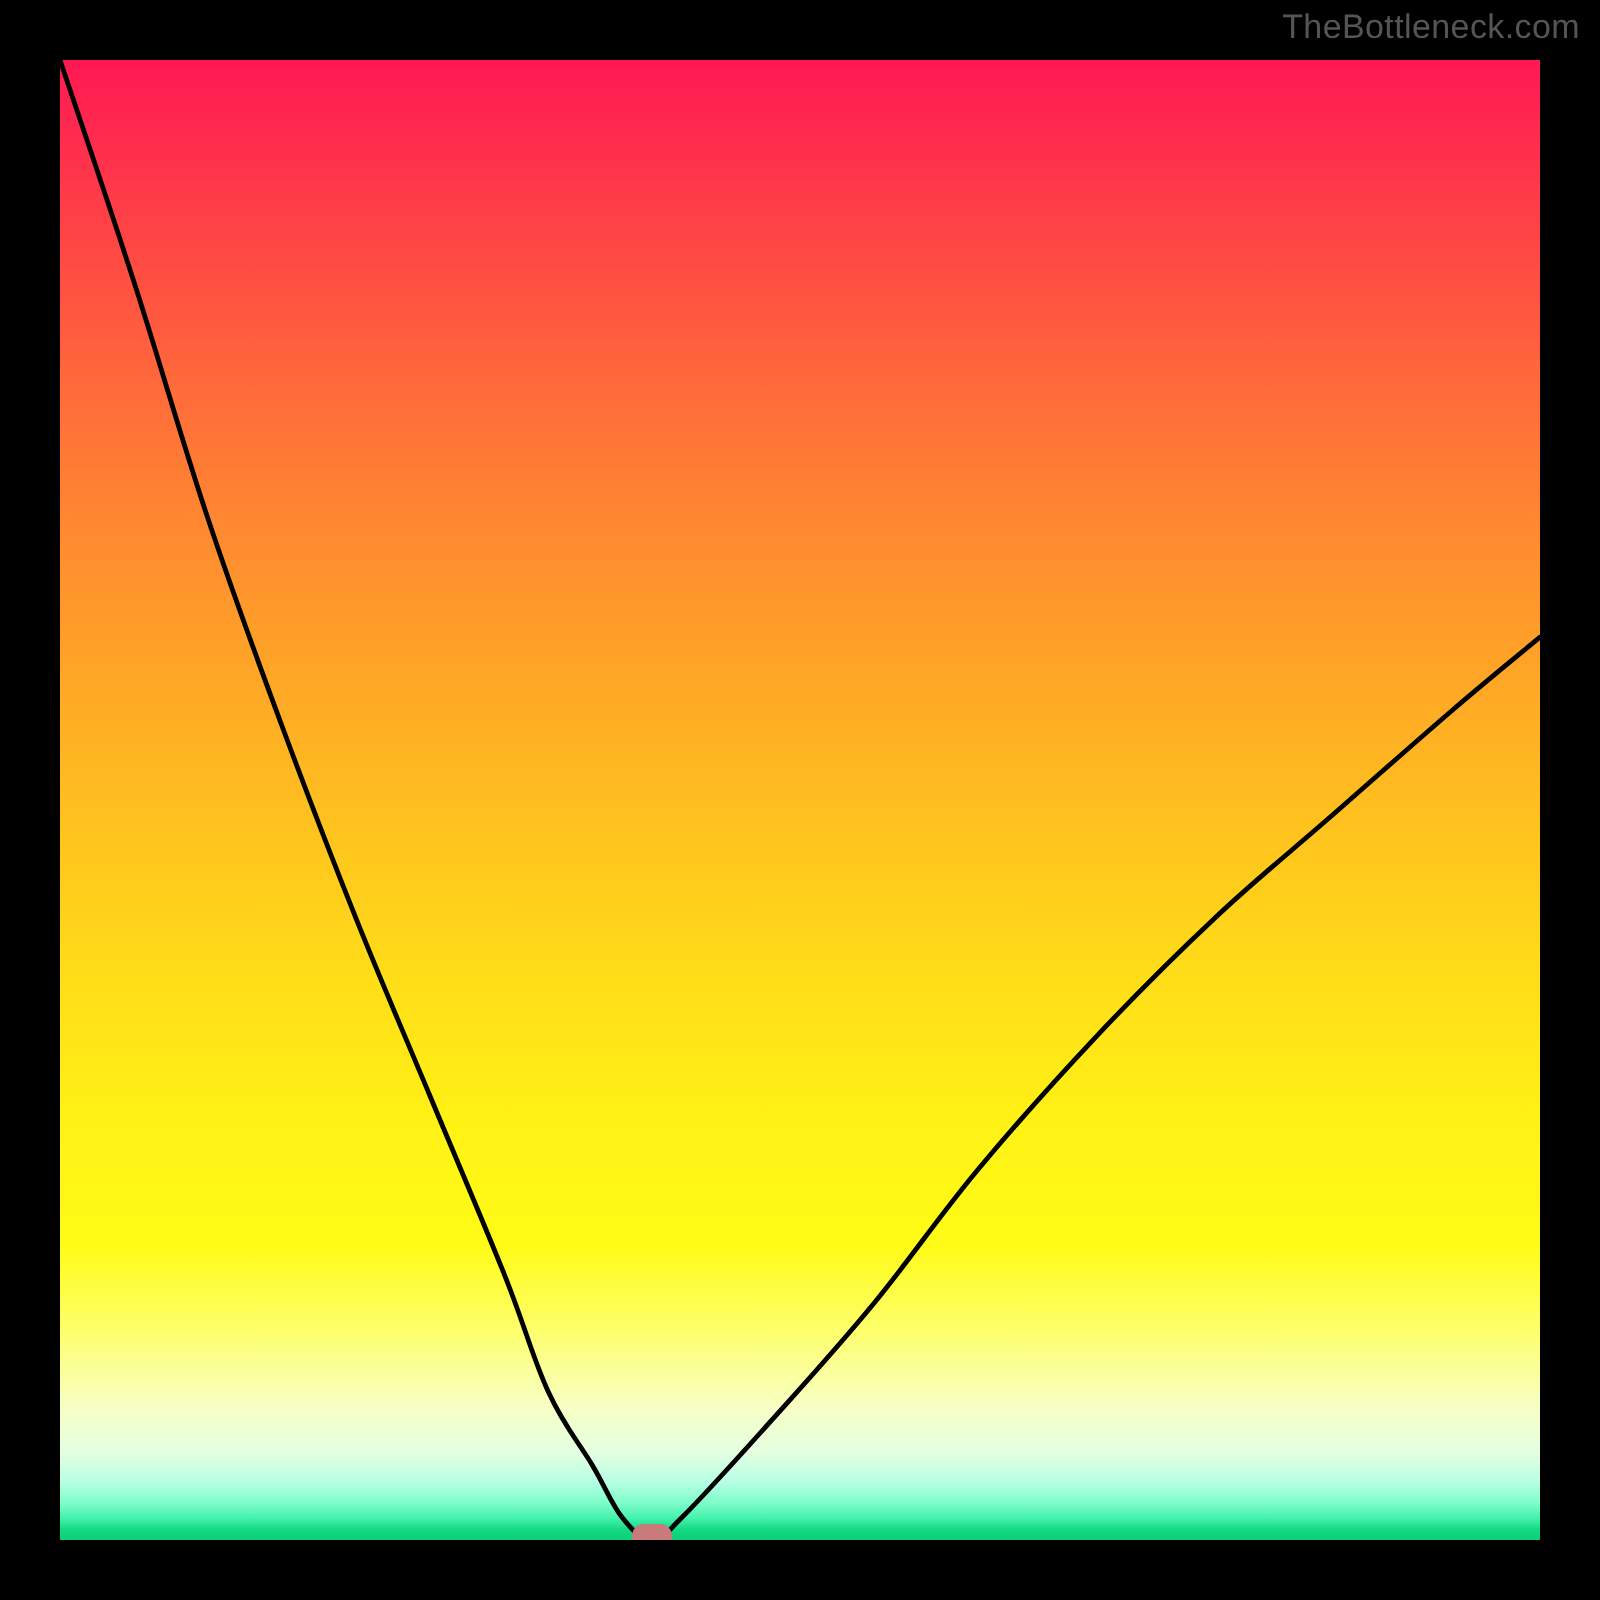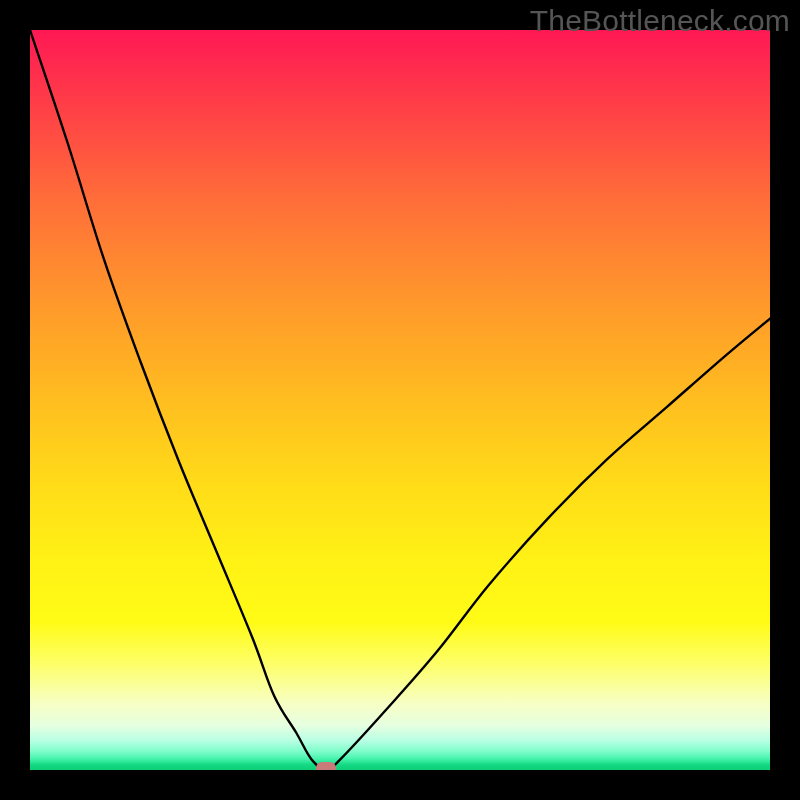--- a/index.html
+++ b/index.html
@@ -15,21 +15,21 @@
     position: relative;
     width: 800px;
     height: 800px;
     background: #000;
   }
   .watermark {
     position: absolute;
     top: 4px;
     right: 10px;
     color: #555;
-    font-size: 30px;
+    font-size: 17px;
     font-weight: 500;
     letter-spacing: 0.2px;
     z-index: 20;
   }
   .plot-area {
     position: absolute;
     top: 30px;
     left: 30px;
     width: 740px;
     height: 740px;

